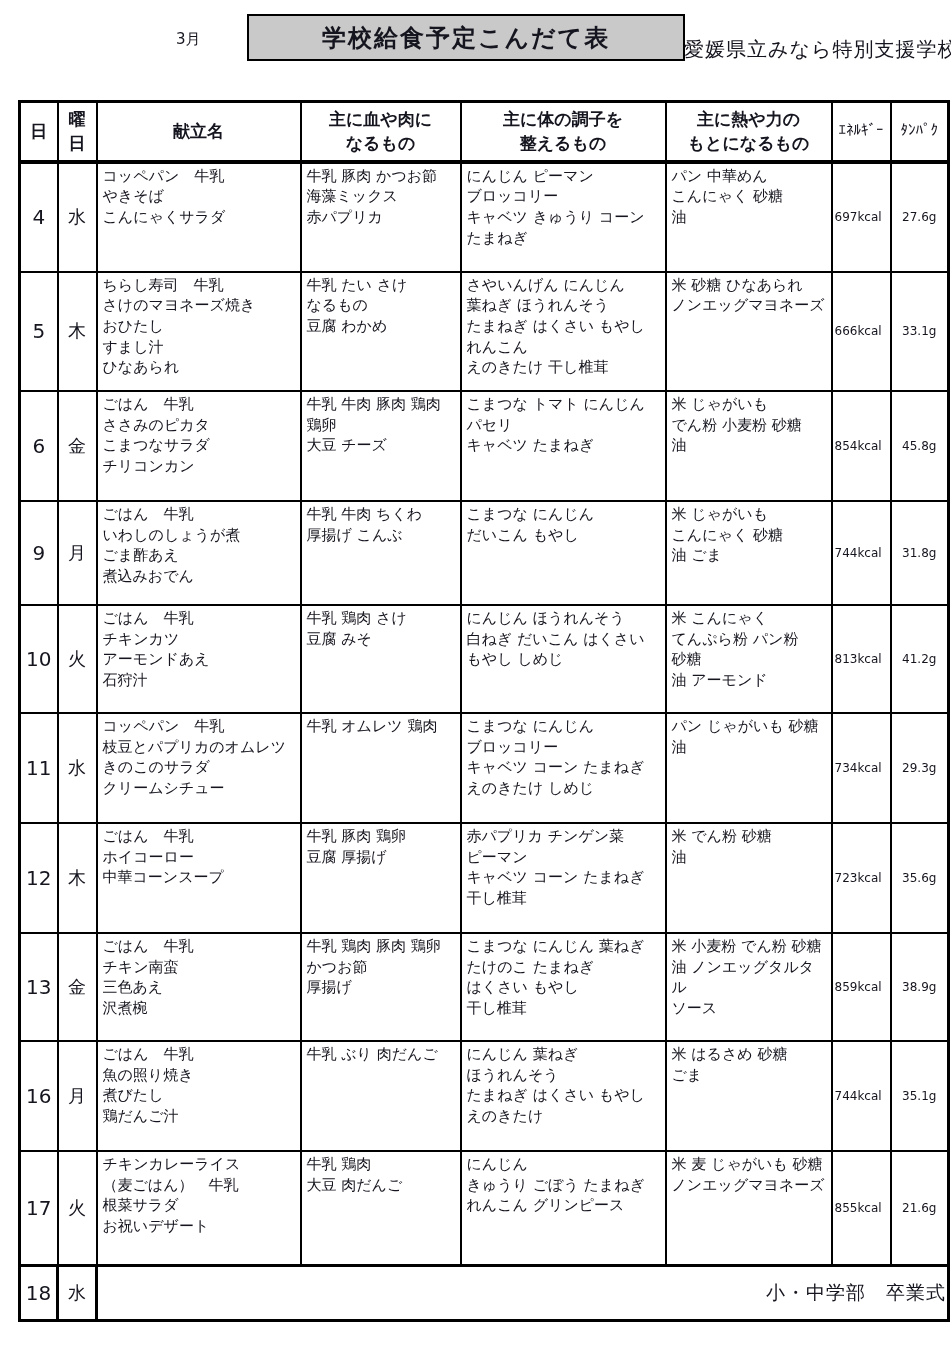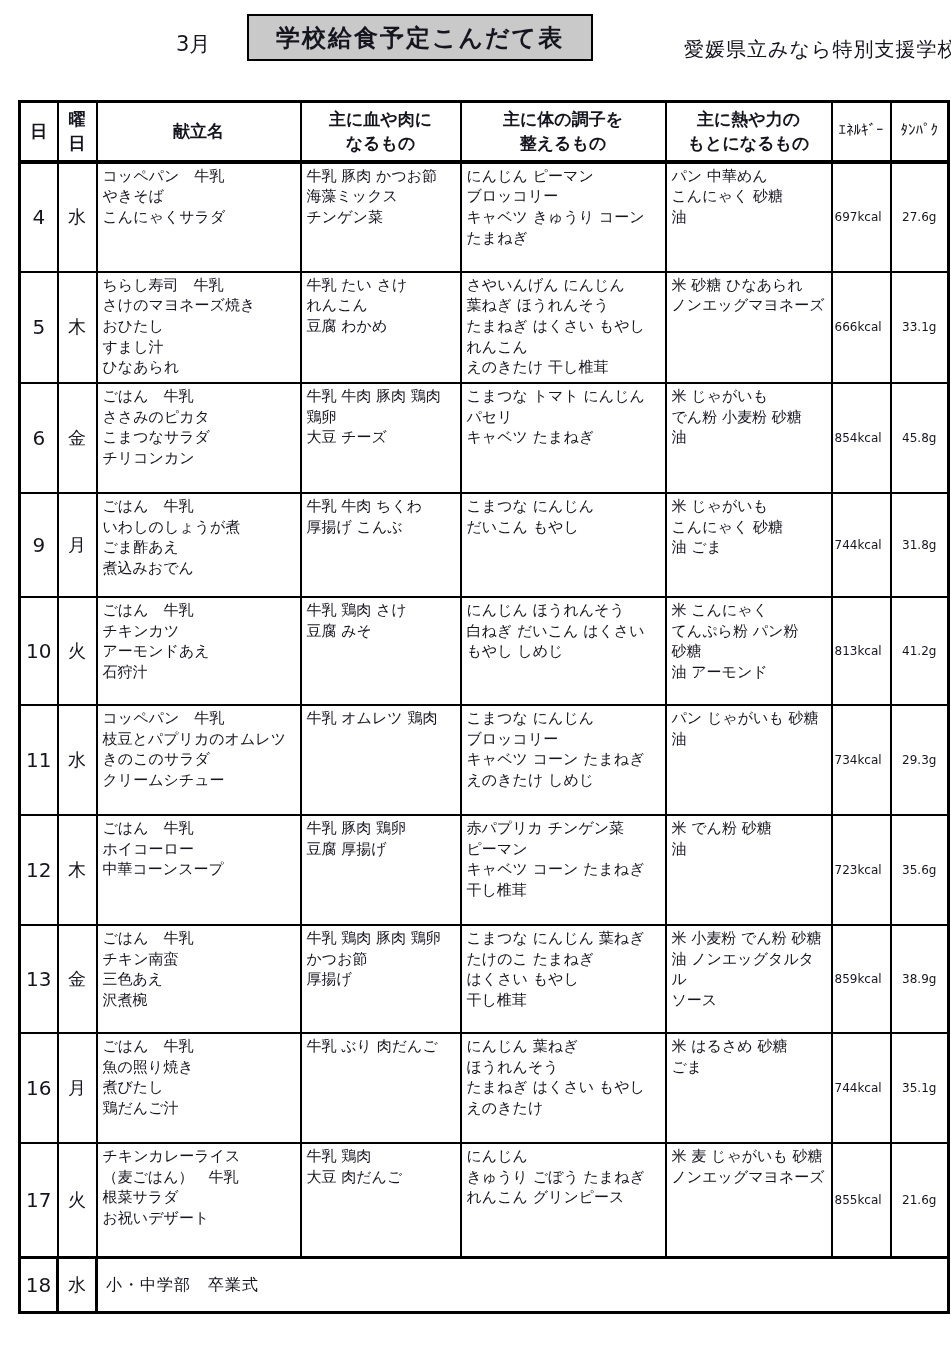--- a/index.html
+++ b/index.html
@@ -1,24 +1,24 @@
 <!DOCTYPE html>
 <html><head>
 <meta charset="utf-8">
 <style>
   html,body { margin:0; padding:0; background:#ffffff; }
   .page {
     position:relative; width:951px; height:1357px; background:#ffffff;
     font-family:"DejaVu Sans", sans-serif; color:#15151f;
   }
   .month {
-    position:absolute; left:176px; top:30px; font-size:21px;
+    position:absolute; left:176px; top:30px; font-size:15px;
   }
   .title-box {
-    position:absolute; left:247px; top:14px; width:346px; height:47px;
+    position:absolute; left:247px; top:14px; width:438px; height:47px;
     background:#c9c9c9; border:2px solid #000; box-sizing:border-box;
     display:flex; align-items:center; justify-content:center;
     font-size:24px; font-weight:bold; letter-spacing:2px;
   }
   .school {
     position:absolute; left:684px; top:36px; font-size:20px; letter-spacing:1px; white-space:nowrap;
   }
   table.menu-table {
     position:absolute; left:18px; top:100px; width:929px;
     border-collapse:collapse; table-layout:fixed;
@@ -29,30 +29,30 @@
   }
   tr.head th {
     border-bottom:4px solid #000;
     font-size:17px; font-weight:bold; text-align:center; vertical-align:middle;
     white-space:pre-line; line-height:1.45; padding:0;
   }
   tr.head th.small {
     font-size:15px; font-weight:normal; letter-spacing:0;
   }
   td.txt {
-    vertical-align:top; padding:2px 4px 4px 5px; font-size:15px; line-height:1.38;
+    vertical-align:top; padding:2px 4px 12px 5px; font-size:15px; line-height:1.38;
     white-space:pre-line;
   }
   td.day  { text-align:center; vertical-align:middle; font-size:20px; }
   td.wday { text-align:center; vertical-align:middle; font-size:18px; }
   td.kcal { font-size:12px; text-align:center; vertical-align:middle; padding:0 8px 0 2px; white-space:nowrap; }
   td.prot { font-size:12px; text-align:center; vertical-align:middle; }
   tr.event td { border:3px solid #000; }
   td.event-text {
-    text-align:left; padding-left:8px; font-size:16px; vertical-align:middle; letter-spacing:1px;
+    text-align:right; padding-left:8px; font-size:19px; vertical-align:middle; letter-spacing:1px;
   }
 </style>
 </head>
 <body>
 
 <div class="page">
 
   <div class="month">3月</div>
   <div class="title-box">
     <span>学校給食予定こんだて表</span>
@@ -88,42 +88,42 @@
     </tr>
 
     <tr style="height:110px">
       <td class="day">4</td>
       <td class="wday">水</td>
       <td class="txt">コッペパン　牛乳
 やきそば
 こんにゃくサラダ</td>
       <td class="txt">牛乳 豚肉 かつお節
 海藻ミックス
-チンゲン菜</td>
+赤パプリカ</td>
       <td class="txt">にんじん ピーマン
 ブロッコリー
 キャベツ きゅうり コーン
 たまねぎ</td>
       <td class="txt">パン 中華めん
 こんにゃく 砂糖
 油</td>
       <td class="kcal">697kcal</td>
       <td class="prot">27.6g</td>
     </tr>
 
     <tr style="height:108px">
       <td class="day">5</td>
       <td class="wday">木</td>
       <td class="txt">ちらし寿司　牛乳
 さけのマヨネーズ焼き
 おひたし
 すまし汁
 ひなあられ</td>
       <td class="txt">牛乳 たい さけ
-れんこん
+なるもの
 豆腐 わかめ</td>
       <td class="txt">さやいんげん にんじん
 葉ねぎ ほうれんそう
 たまねぎ はくさい もやし
 れんこん
 えのきたけ 干し椎茸</td>
       <td class="txt">米 砂糖 ひなあられ
 ノンエッグマヨネーズ</td>
       <td class="kcal">666kcal</td>
       <td class="prot">33.1g</td>

